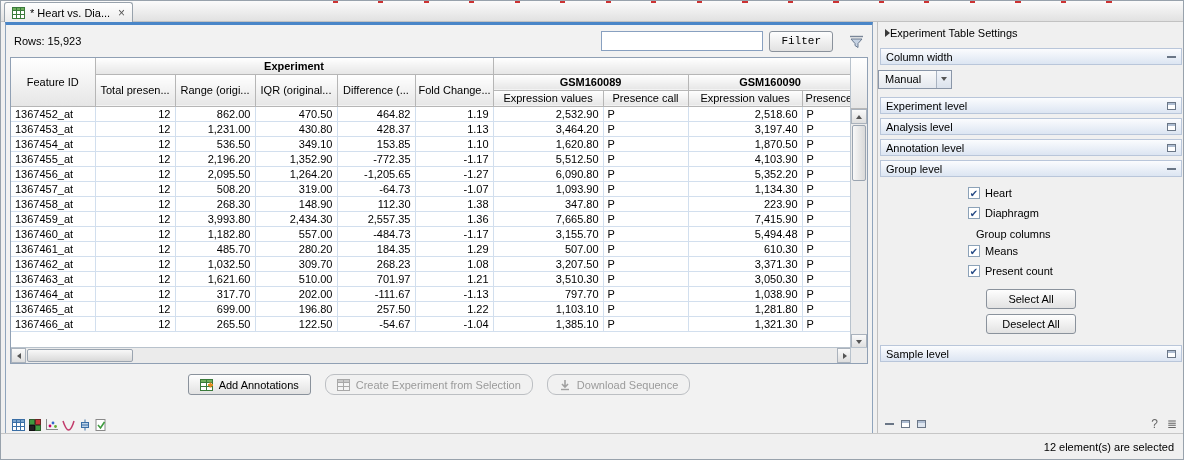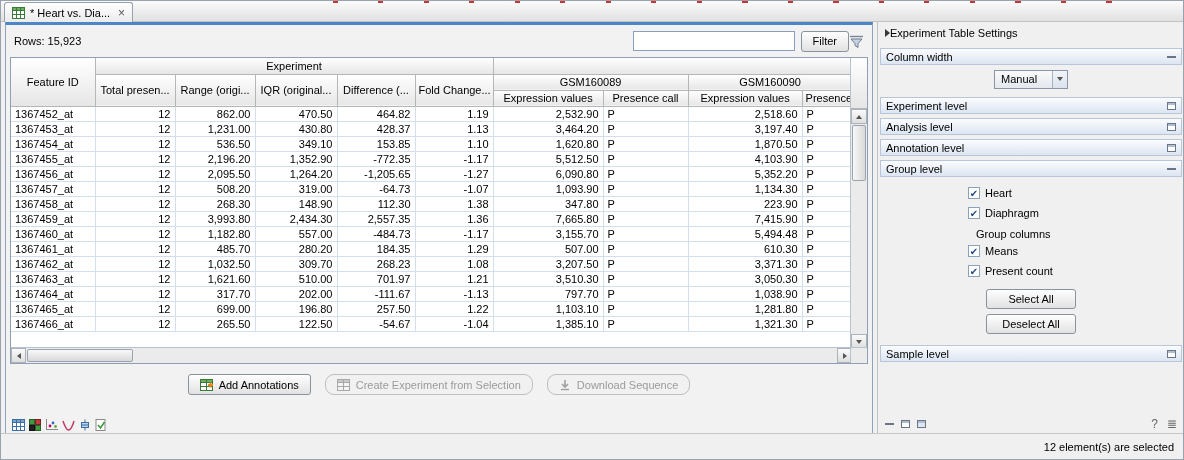--- a/index.html
+++ b/index.html
@@ -19,30 +19,30 @@
   .main-panel { position:absolute; left:4px; top:21px; width:868px; height:413px; background:#f2f2f2;
                 border:1px solid #8fa4bc; border-top:3px solid #4a86c8; }
   .toolbar { height:32px; display:flex; align-items:center; padding:0 8px; }
   .spacer { flex:1; }
   .filter-input { width:162px; height:20px; border:1px solid #88a0c0; background:#fff; margin-right:6px;
                   font:11px "Liberation Sans",sans-serif; padding:0 3px; }
   .btn { font:11px "Liberation Sans",sans-serif; height:21px; padding:0 11px; color:#000;
          background:linear-gradient(#fefefe,#e2e2e2); border:1px solid #8a929c; border-radius:3px;
          display:inline-flex; align-items:center; gap:6px; white-space:nowrap; }
   .btn.disabled { color:#9b9b9b; border-color:#bcbfc3; background:#f1f1f1;border-radius:9px; }
-  .filter-btn { margin-right:0; }
+  .filter-btn { margin-right:16px;font-family:Liberation Mono, monospace; }
   .funnel { display:inline-flex; align-items:center; }
 
   
   .table-wrap { position:relative; margin:0 4px; width:858px; height:307px; border:1px solid #90a0b4; background:#fff; }
   .table-viewport { position:absolute; left:0; top:0; width:841px; height:290px; overflow:hidden; background:#fff; }
   table { border-collapse:collapse; table-layout:fixed; width:841px; font:11px "Liberation Sans",sans-serif; }
   th { height:16px; padding:0 3px; background:linear-gradient(#ffffff,#e6e6e6); border-right:1px solid #b6b6b6;
        border-bottom:1px solid #b6b6b6; font-weight:normal; text-align:center; overflow:hidden; white-space:nowrap; }
-  th.group { font-weight:normal; }
+  th.group { font-weight:bold; }
   td { height:15px; padding:0 4px; border-right:1px solid #d2dfee; border-bottom:1px solid #d2dfee;
        overflow:hidden; white-space:nowrap; background:#fff; }
   td.num { text-align:right; }
   td.txt { text-align:left; }
 
   
   .vscroll { position:absolute; right:0; top:0; width:17px; height:291px; display:flex; flex-direction:column;
              border-left:1px solid #b8c2cc; background:#ebebeb; }
   .vs-corner { height:51px; background:linear-gradient(#ffffff,#e6e6e6); border-bottom:1px solid #b6b6b6; }
   .sb-btn { height:15px; width:100%; background:linear-gradient(#fafafa,#dedede); border:1px solid #aab2bc;
@@ -70,21 +70,21 @@
   
   .splitter { position:absolute; left:872px; top:21px; width:4px; height:413px; }
   .sidepanel { position:absolute; left:876px; top:21px; width:307px; height:413px; background:#f0f0f0; border-left:1px solid #c0c0c0; }
   .sp-header { height:22px; display:flex; align-items:center; padding:0 7px; }
   .sp-tri { width:0;height:0;border-top:4px solid transparent;border-bottom:4px solid transparent;border-left:5px solid #3a3a3a; }
   .section-h { height:17px; margin:4px 2px 0; background:linear-gradient(#fbfcfe,#dce5f2); border:1px solid #b9c6da;
                display:flex; align-items:center; padding:0 5px; }
   .sh-label { flex:1; }
   .icon-minus { width:9px; height:2px; background:#6a7686; }
   .icon-winsq { width:9px; height:8px; border:1px solid #6a7686; background:#fff; box-shadow:inset 0 2px 0 #aebdd2; }
-  .cw-content { height:28px; display:flex; align-items:center; justify-content:center; }
+  .cw-content { height:28px; display:flex; align-items:center; }
   .dropdown { width:74px; height:19px; border:1px solid #8a96a8; background:linear-gradient(#fafafa,#e4e8ee);
               display:flex; align-items:center; }
   .dd-text { flex:1; padding-left:6px; }
   .dd-btn { width:15px; height:100%; border-left:1px solid #a8b2c0; display:flex; align-items:center;
             justify-content:center; background:linear-gradient(#f2f5fa,#dbe2ec); }
   .group-content { padding:5px 0 7px; }
   .check-row { display:flex; align-items:center; gap:5px; margin:2px 0 2px 90px; height:18px; }
   .checkbox { width:12px; height:12px; border:1px solid #8ca2b8; background:#fff; font-size:10px; line-height:11px;
               text-align:center; color:#274b86; }
   .group-cols-label { margin:6px 0 2px 98px; }

